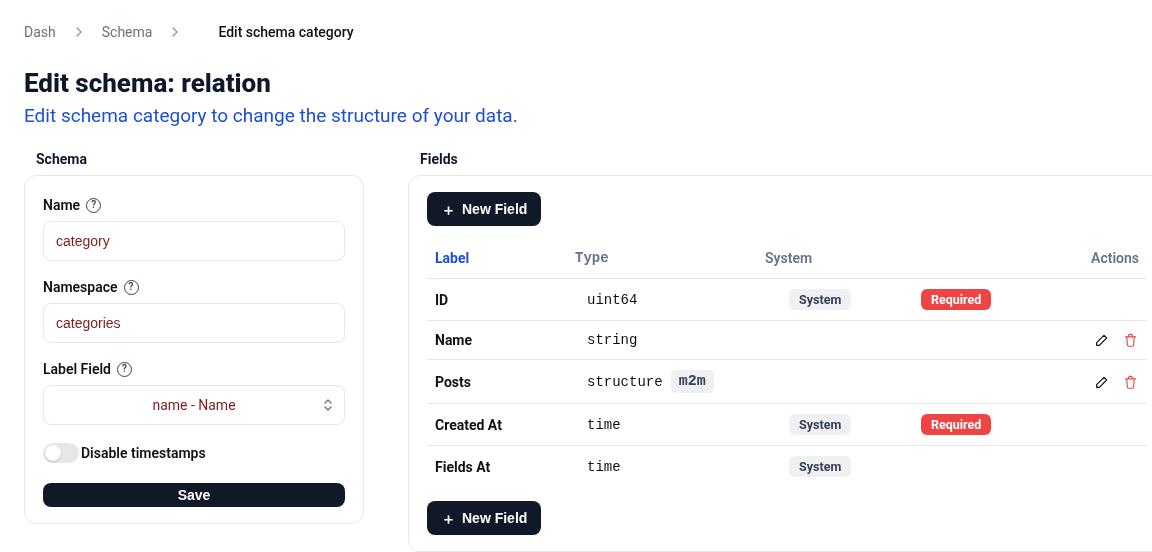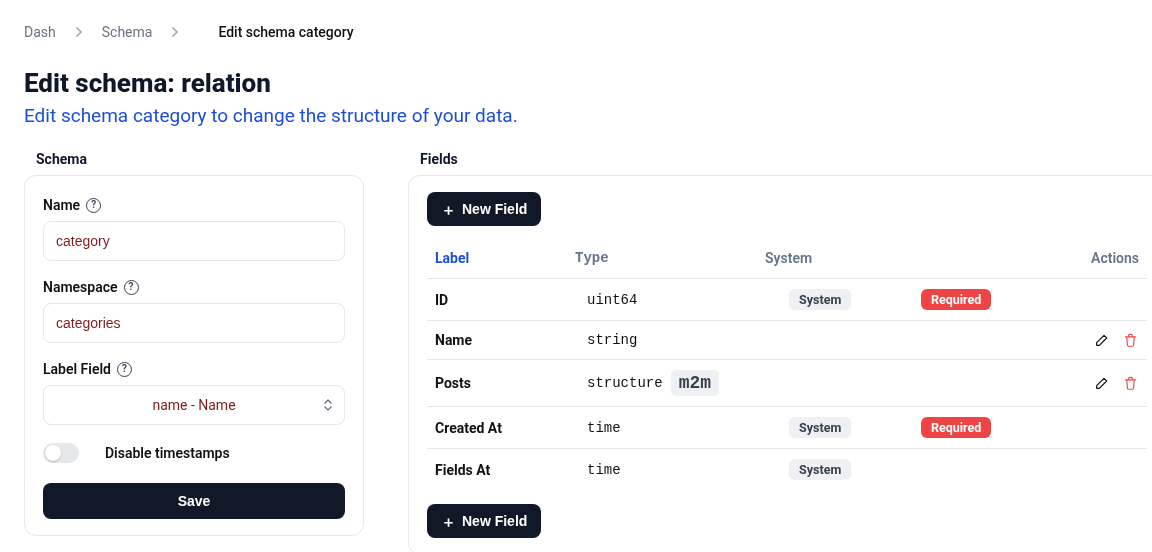--- a/index.html
+++ b/index.html
@@ -102,21 +102,21 @@
     top: 50%;
     transform: translateY(-50%);
     color: #6b7280;
     pointer-events: none;
     font-size: 11px;
     line-height: 1;
   }
   .toggle-row {
     display: flex;
     align-items: center;
-    gap: 26px;
+    gap: 2px;
     margin-bottom: 20px;
   }
   .toggle {
     width: 36px;
     height: 20px;
     background: #e5e7eb;
     border-radius: 999px;
     position: relative;
     cursor: pointer;
   }
@@ -138,21 +138,21 @@
     gap: 6px;
     border: none;
     border-radius: 8px;
     cursor: pointer;
     font-weight: 600;
     font-size: 14px;
   }
   .btn-primary-dark {
     background: #111827;
     color: #fff;
-    height: 36px;
+    height: 24px;
     width: 100%;
   }
   .btn-new {
     background: #111827;
     color: #fff;
     height: 34px;
     padding: 0 14px;
     font-size: 14px;
   }
   .btn-new .plus {
@@ -186,21 +186,21 @@
   .th-actions { flex:1; text-align:right; }
   .badge {
     display: inline-block;
     padding: 3px 10px;
     border-radius: 6px;
     font-size: 12.5px;
     font-weight: 700;
   }
   .badge-system { background: #eef0f3; color: #374151; }
   .badge-required { background: #ef4444; color: #fff; }
-  .badge-type { background: #eef0f3; color: #374151; font-weight: 700; font-size: 18px; padding: 3px 8px; border-radius: 5px; }
+  .badge-type { background: #eef0f3; color: #374151; font-weight: 700; font-size: 15px; padding: 3px 8px; border-radius: 5px; }
   .action-icon {
     width: 18px; height: 18px;
     display: inline-flex;
     align-items: center;
     justify-content: center;
     cursor: pointer;
   }
   .bottom-new { margin-top: 14px; }
   svg { display: block; }
 </style>

